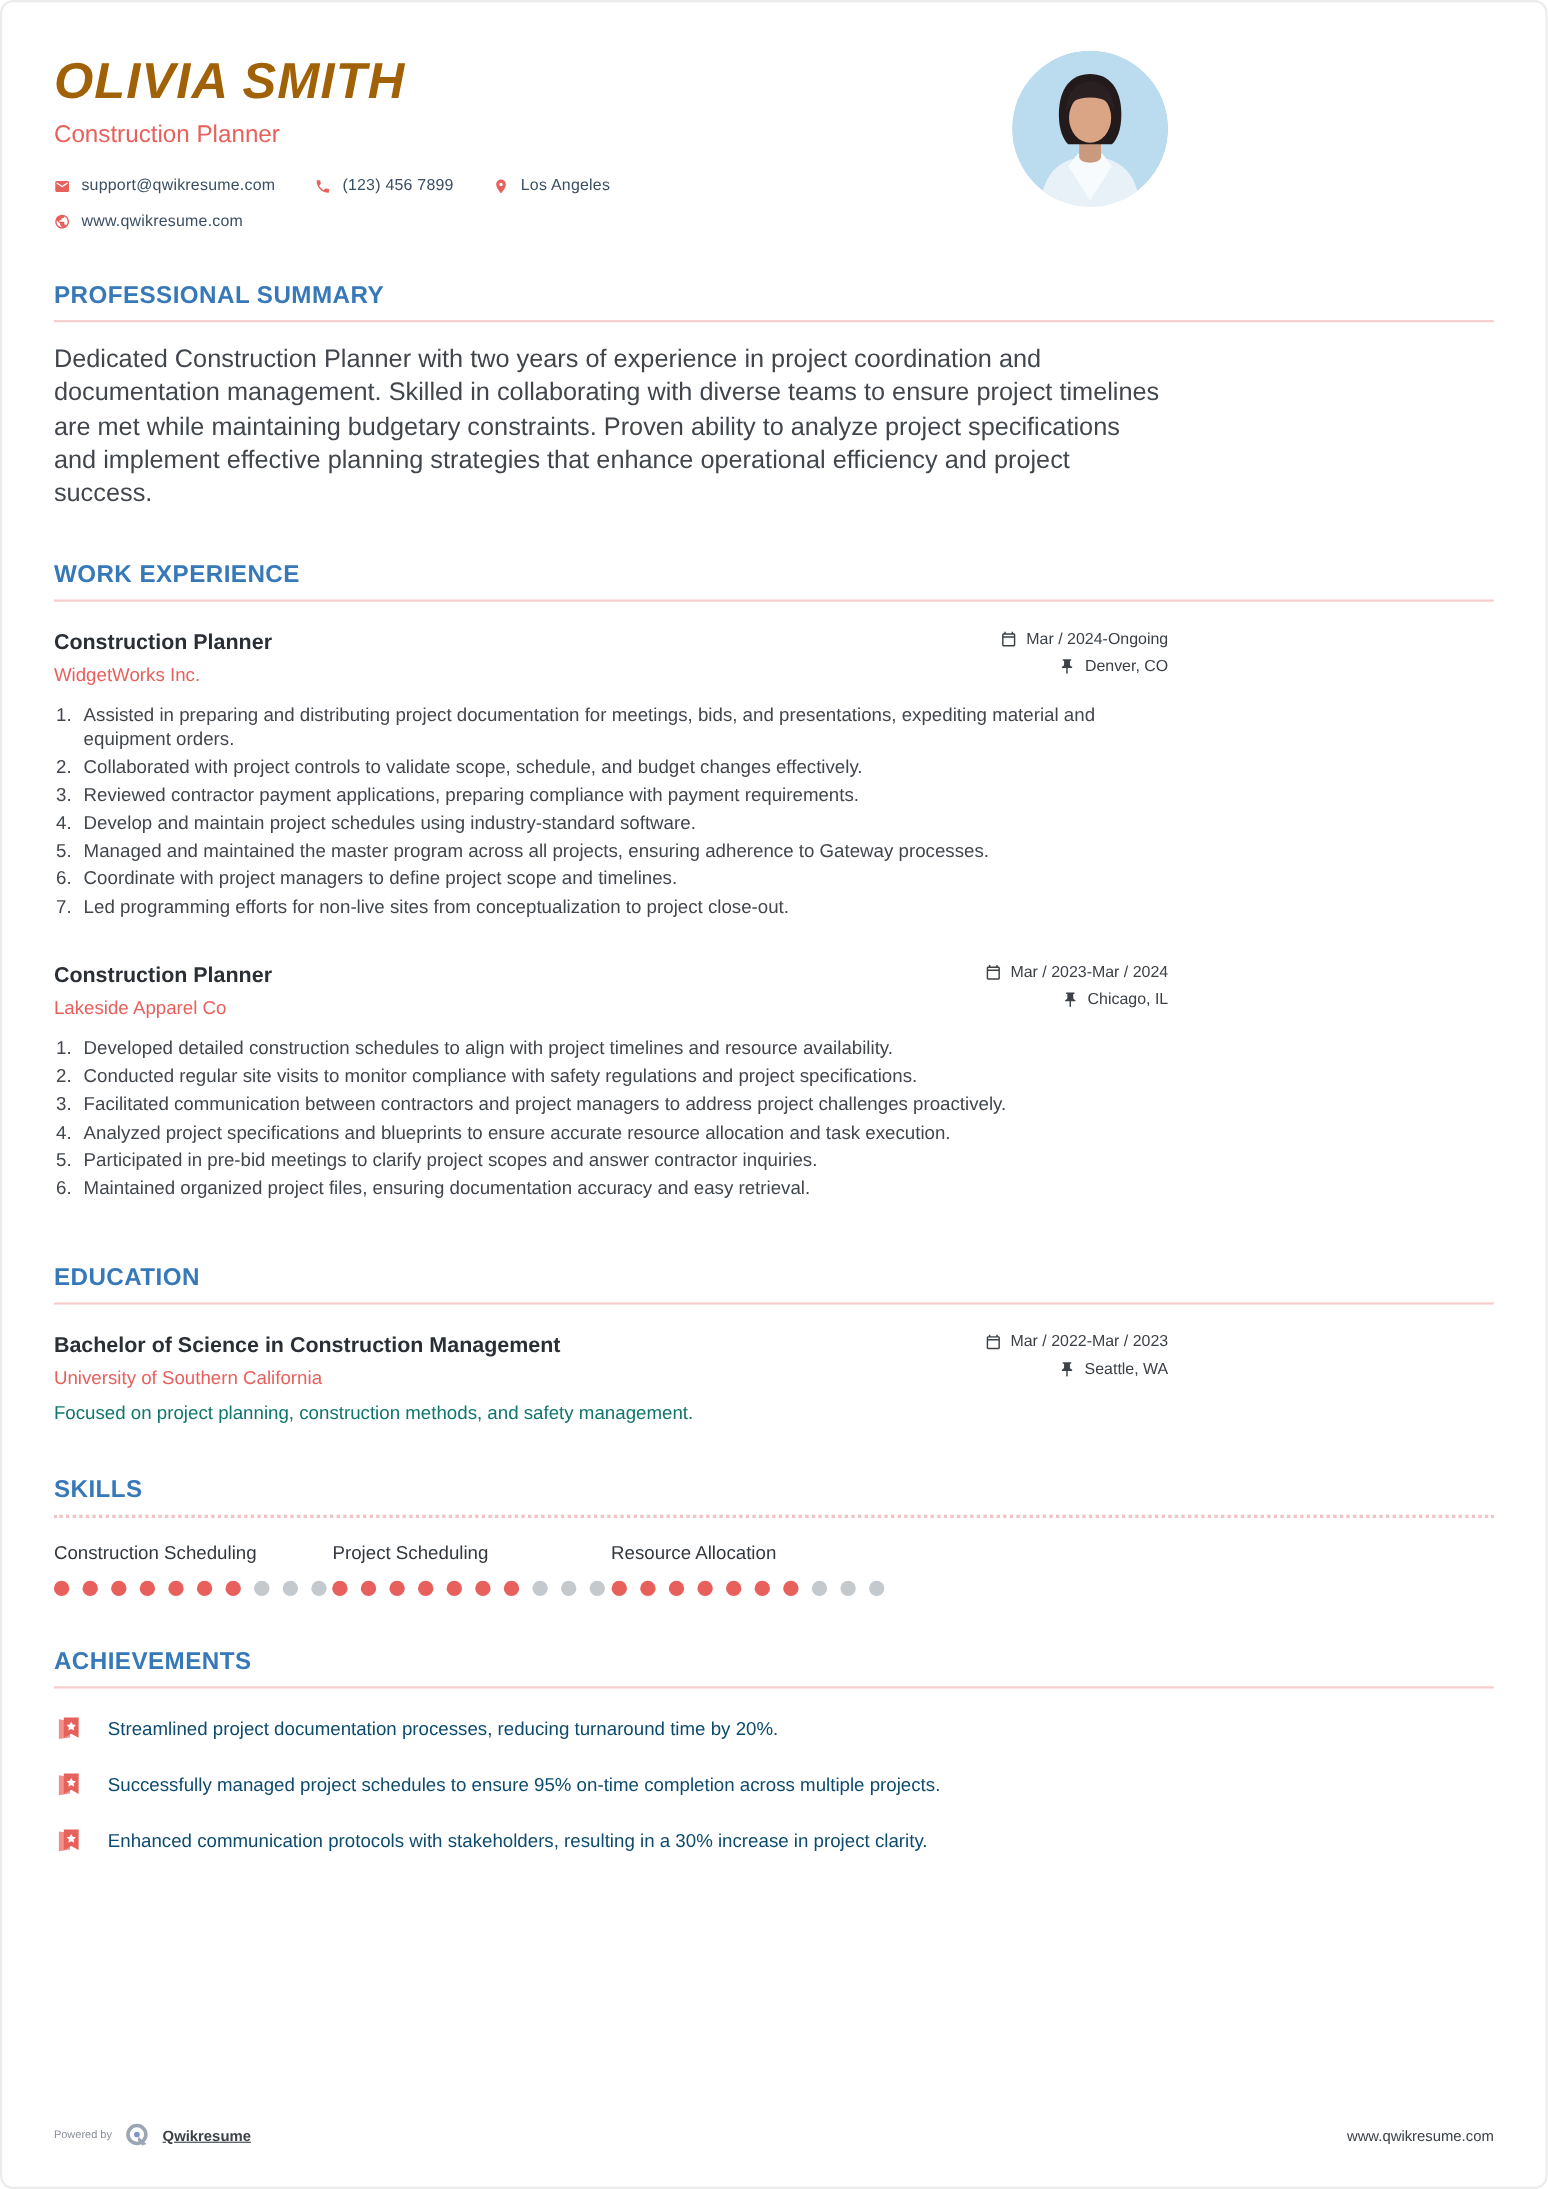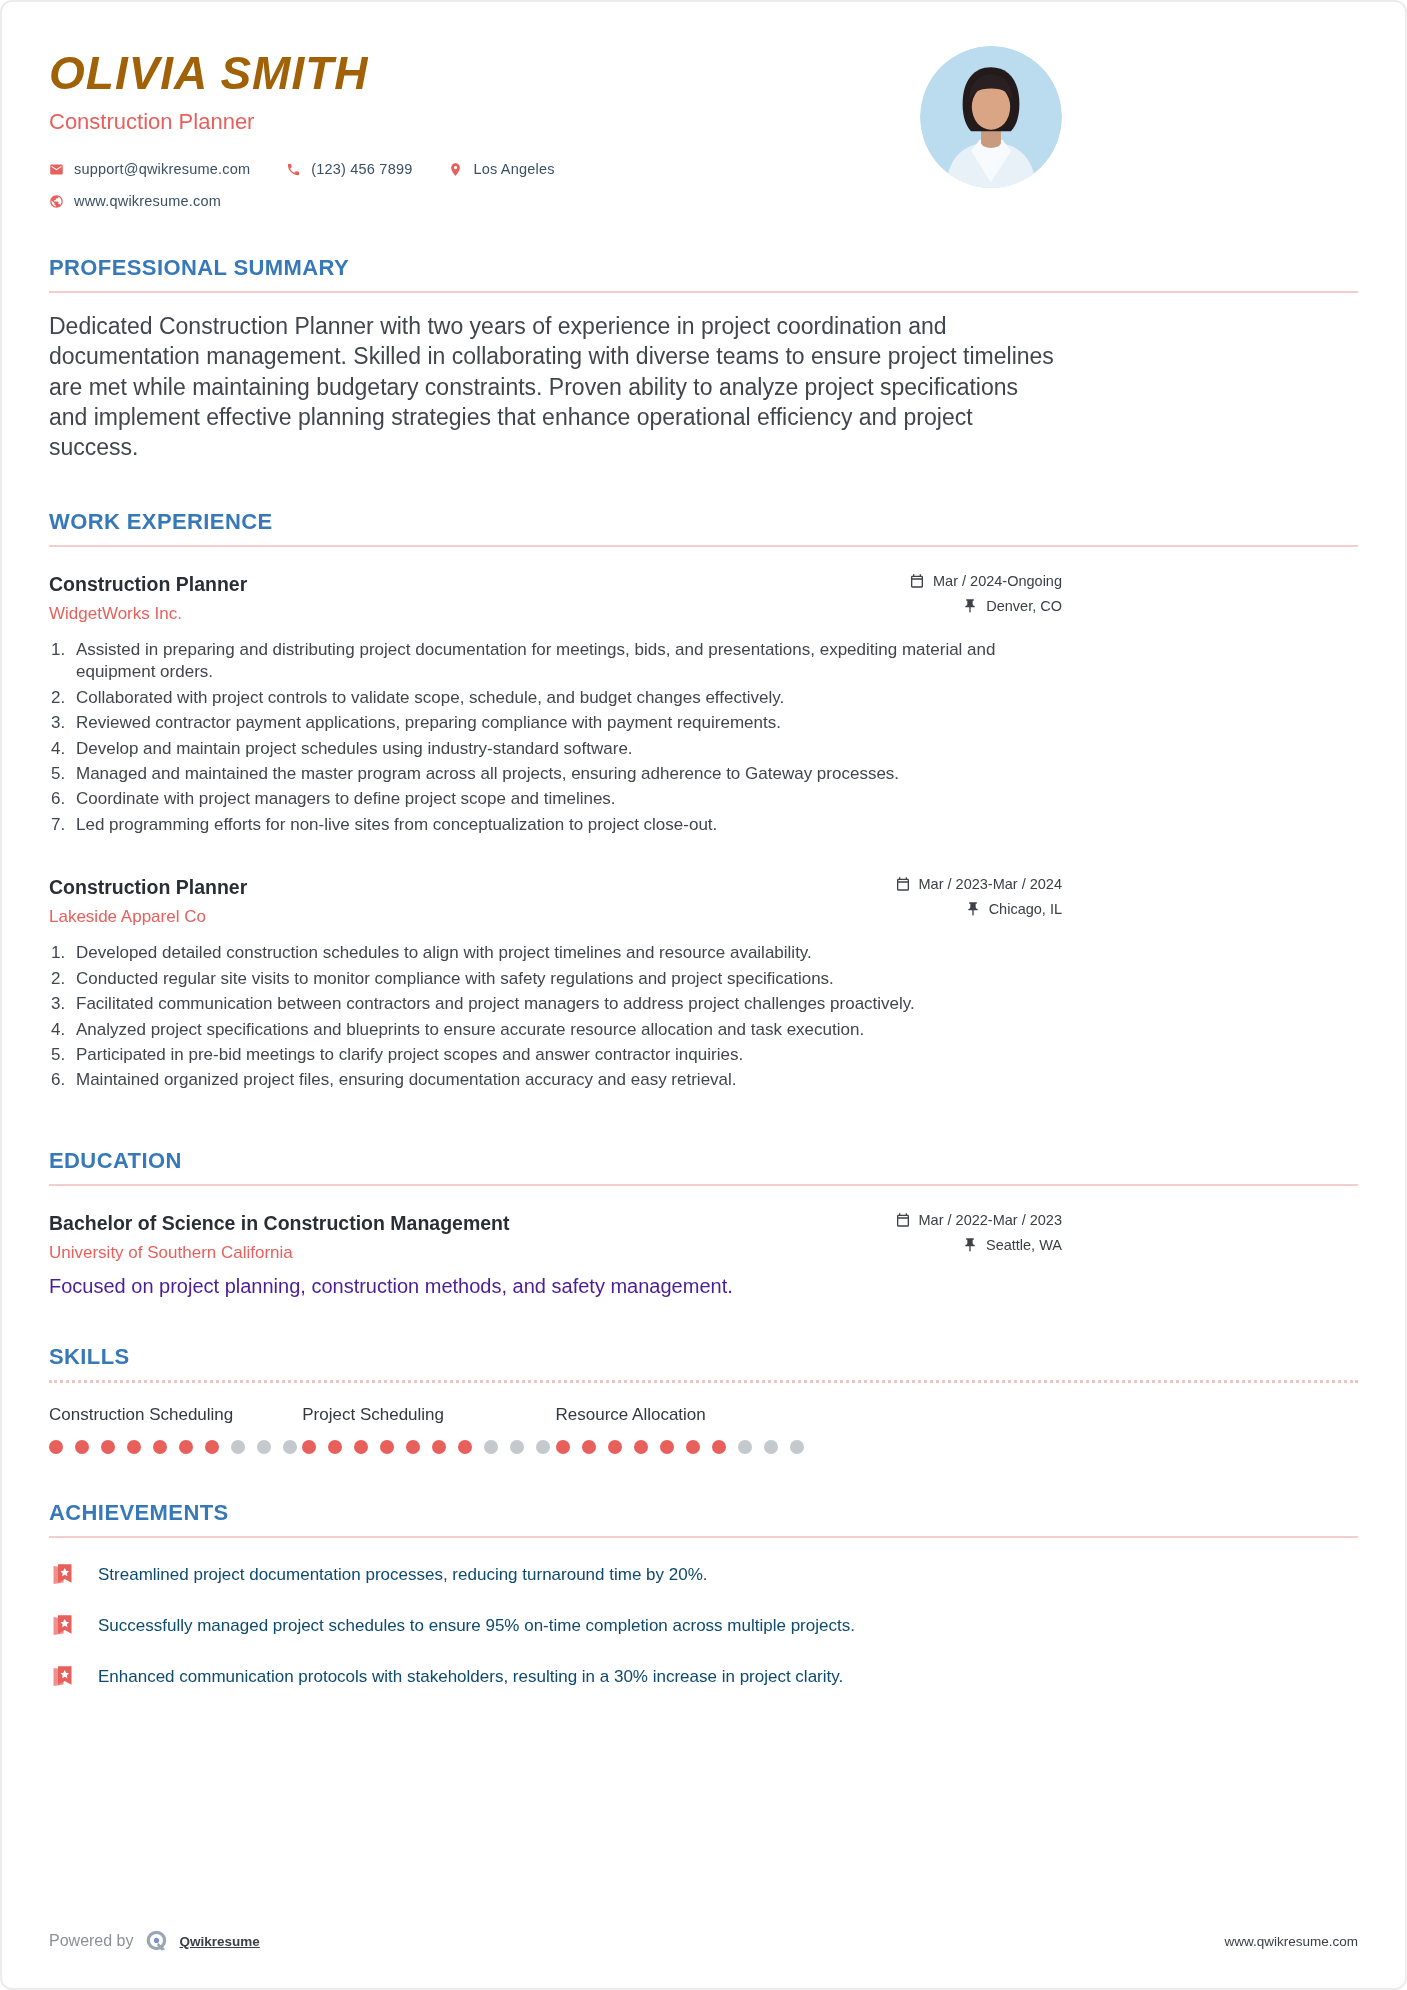--- a/index.html
+++ b/index.html
@@ -82,21 +82,21 @@
   ol.bullets { list-style: none; counter-reset: n; margin-top: 15px; }
   ol.bullets li {
     counter-increment: n; position: relative;
     padding-left: 27px; font-size: 17px; line-height: 1.32;
     margin-bottom: 3px; color: #41464d;
   }
   ol.bullets li::before {
     content: counter(n) "."; position: absolute; left: 2px; color: #41464d;
   }
 
-  .edu-desc { margin-top: 12px; font-size: 20px; color: #4c1d95; }
+  .edu-desc { margin-top: 12px; font-size: 17px; color: #0f766e; }
 
   
   .skills-grid {
     display: grid; grid-template-columns: repeat(4, 1fr);
     margin-top: 22px;
   }
   .skill-name { font-size: 17px; color: #33383f; }
   .skill-dots { display: flex; gap: 12px; margin-top: 15px; }
   .dot { width: 14px; height: 14px; border-radius: 50%; display: inline-block; }
   .dot-filled { background: #e8605c; }
@@ -108,21 +108,21 @@
   .aicon { width: 27px; height: 27px; display: inline-flex; flex-shrink: 0; }
   .aicon svg { width: 100%; height: 100%; }
   .achievement-text { font-size: 17px; color: #0c4a6e; }
 
   
   .footer {
     position: absolute; left: 47px; right: 47px; bottom: 34px;
     display: flex; justify-content: space-between; align-items: center;
   }
   .footer-left { display: flex; align-items: center; gap: 10px; }
-  .powered-by { font-size: 16px; color: #8b9097; }
+  .powered-by { font-size: 10px; color: #8b9097; }
   .brand-logo { width: 26px; height: 26px; display: inline-flex; }
   .brand-logo svg { width: 100%; height: 100%; }
   .brand-link {
     font-size: 13.5px; color: #3b4046; font-weight: 700;
     text-decoration: underline; cursor: pointer;
   }
   .footer-url { font-size: 13.5px; color: #3b4046; text-decoration: none; cursor: pointer; }
 </style>
 </head>
 <body>

